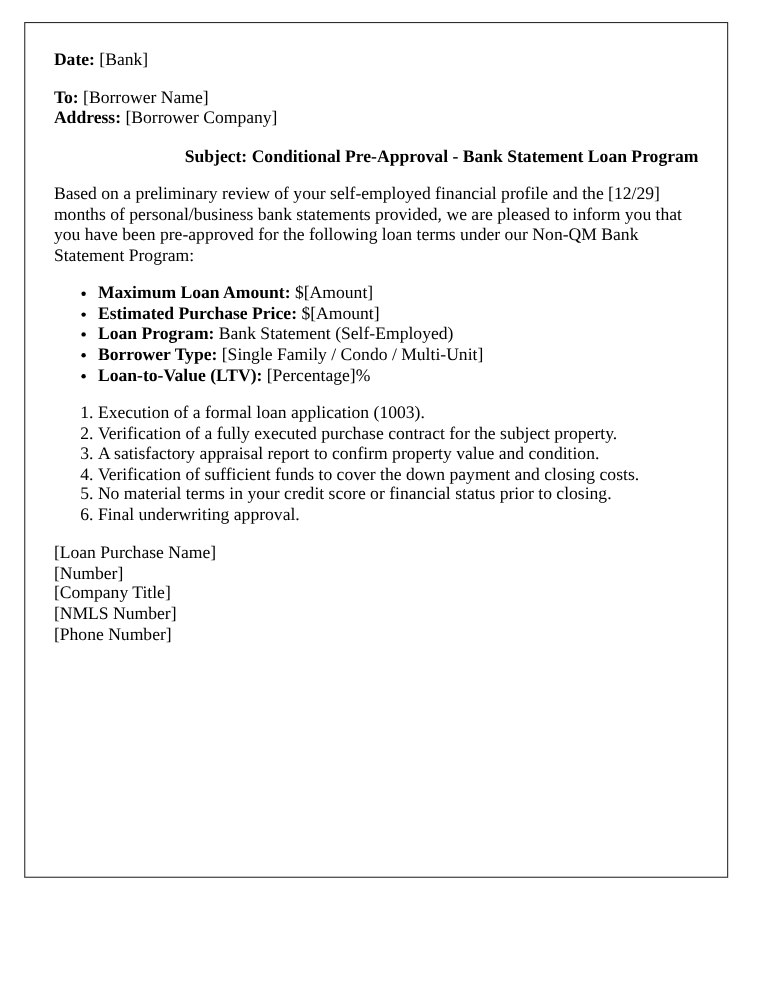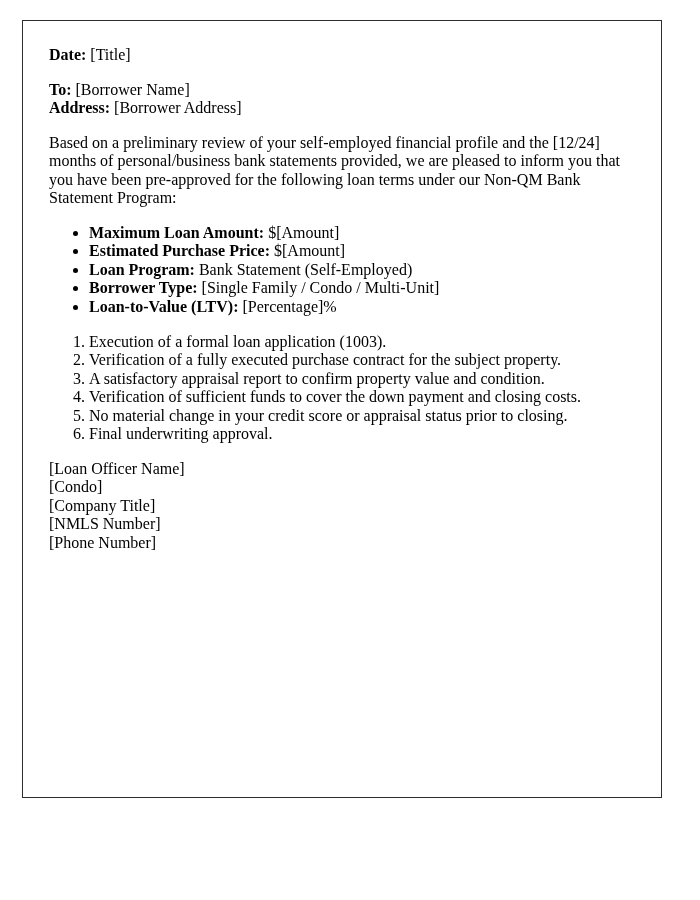--- a/index.html
+++ b/index.html
@@ -40,34 +40,35 @@
     line-height: 1.16;
   }
 </style>
 </head>
 <body>
 
 <div class="letter-frame">
 
   <p>
     <span class="b">Date:</span>
-    <span>[Title]</span>
+    <span>[Bank]</span>
   </p>
 
   <p>
     <span class="b">To:</span>
     <span>[Borrower Name]</span>
     <br>
     <span class="b">Address:</span>
-    <span>[Borrower Address]</span>
+    <span>[Borrower Company]</span>
   </p>
 
+  <p class="b">Subject: Conditional Pre-Approval - Bank Statement Loan Program</p>
 
 
-  <p>Based on a preliminary review of your self-employed financial profile and the [12/24] months of personal/business bank statements provided, we are pleased to inform you that you have been pre-approved for the following loan terms under our Non-QM Bank Statement Program:</p>
+  <p>Based on a preliminary review of your self-employed financial profile and the [12/29] months of personal/business bank statements provided, we are pleased to inform you that you have been pre-approved for the following loan terms under our Non-QM Bank Statement Program:</p>
 
   <ul class="terms-list">
     <li>
       <span class="b">Maximum Loan Amount:</span>
       <span>$[Amount]</span>
     </li>
     <li>
       <span class="b">Estimated Purchase Price:</span>
       <span>$[Amount]</span>
     </li>
@@ -84,27 +85,27 @@
       <span>[Percentage]%</span>
     </li>
   </ul>
 
 
   <ol class="reqs-list">
     <li>Execution of a formal loan application (1003).</li>
     <li>Verification of a fully executed purchase contract for the subject property.</li>
     <li>A satisfactory appraisal report to confirm property value and condition.</li>
     <li>Verification of sufficient funds to cover the down payment and closing costs.</li>
-    <li>No material change in your credit score or appraisal status prior to closing.</li>
+    <li>No material terms in your credit score or financial status prior to closing.</li>
     <li>Final underwriting approval.</li>
   </ol>
 
 
 
   <p>
-    <span>[Loan Officer Name]</span><br>
-    <span>[Condo]</span><br>
+    <span>[Loan Purchase Name]</span><br>
+    <span>[Number]</span><br>
     <span>[Company Title]</span><br>
     <span>[NMLS Number]</span><br>
     <span>[Phone Number]</span>
   </p>
 
 </div>
 
 </body></html>

